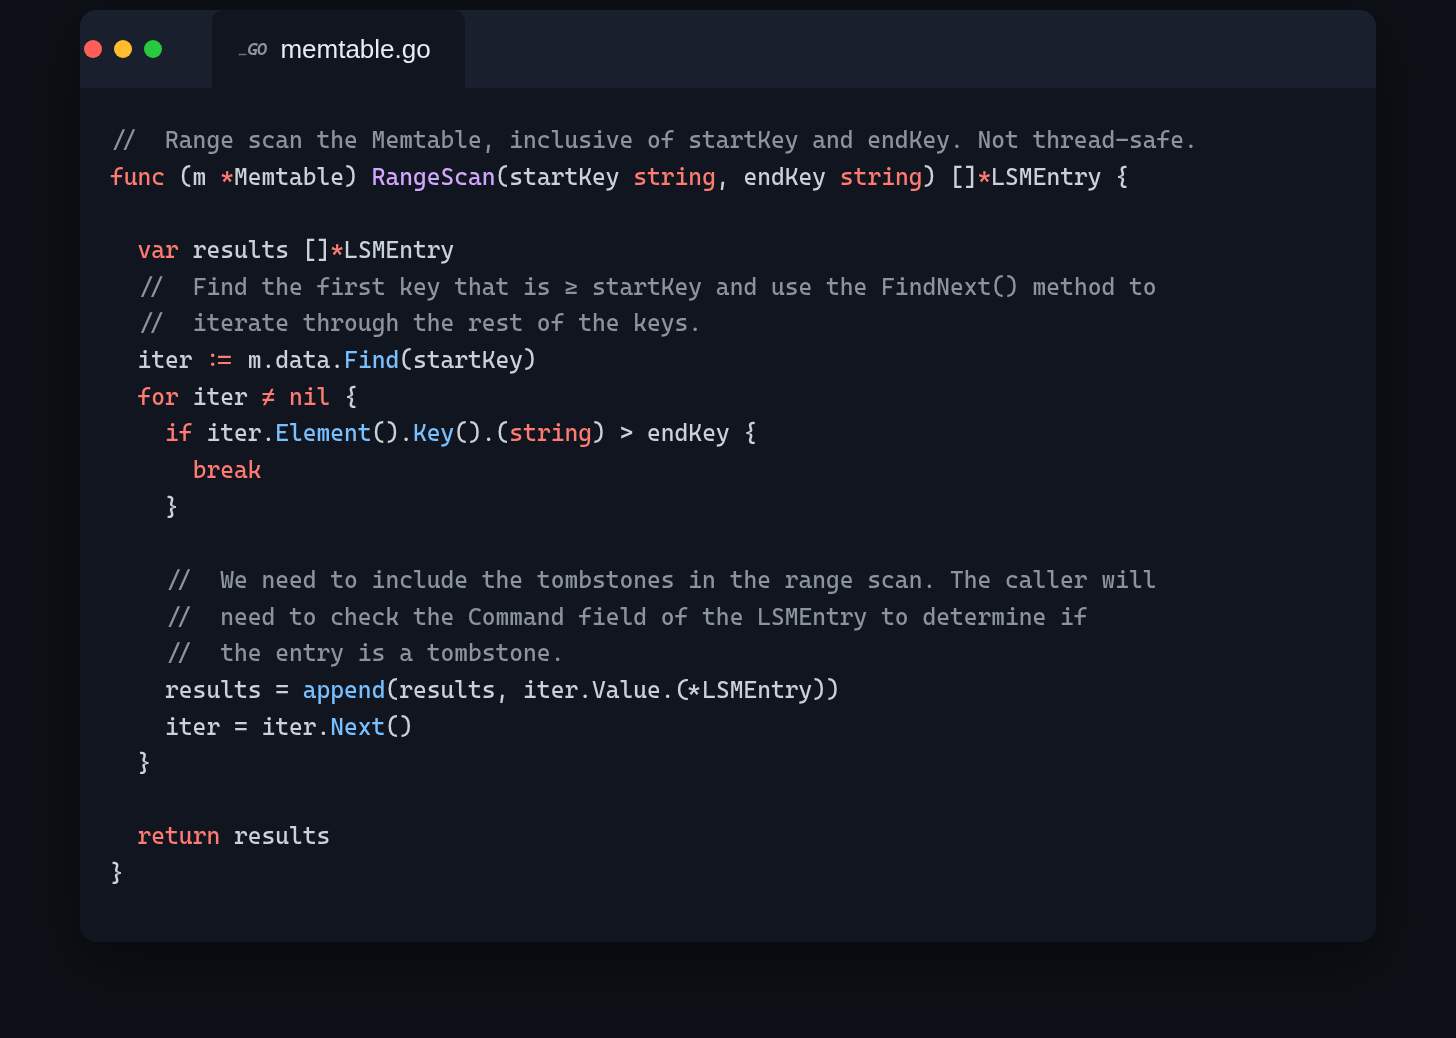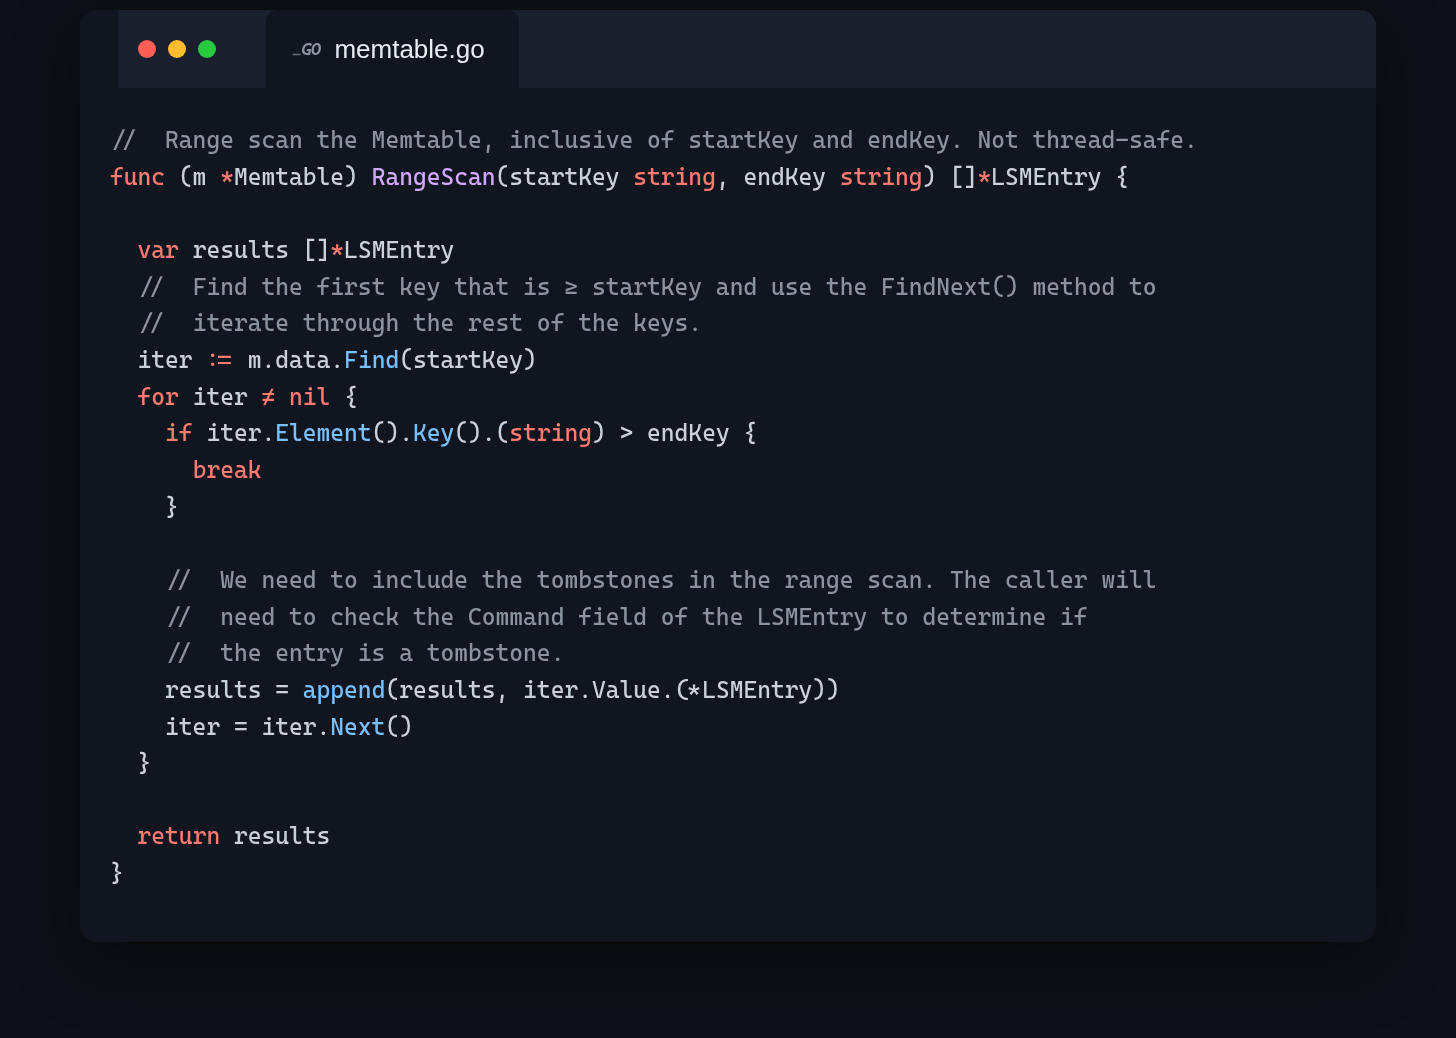--- a/index.html
+++ b/index.html
@@ -19,23 +19,22 @@
       border-radius: 16px;
       width: 1296px;
       overflow: hidden;
       box-shadow: 0 20px 60px rgba(0,0,0,0.5);
     }
     .titlebar {
       background: #1a1f2e;
       height: 78px;
       display: flex;
       align-items: center;
-      padding: 0 20px;
+      padding: 0 4px;
       position: relative;
-      margin-left: 38px;
     }
     .traffic-lights {
       display: flex;
       gap: 12px;
       align-items: center;
     }
     .light {
       width: 18px;
       height: 18px;
       border-radius: 50%;

